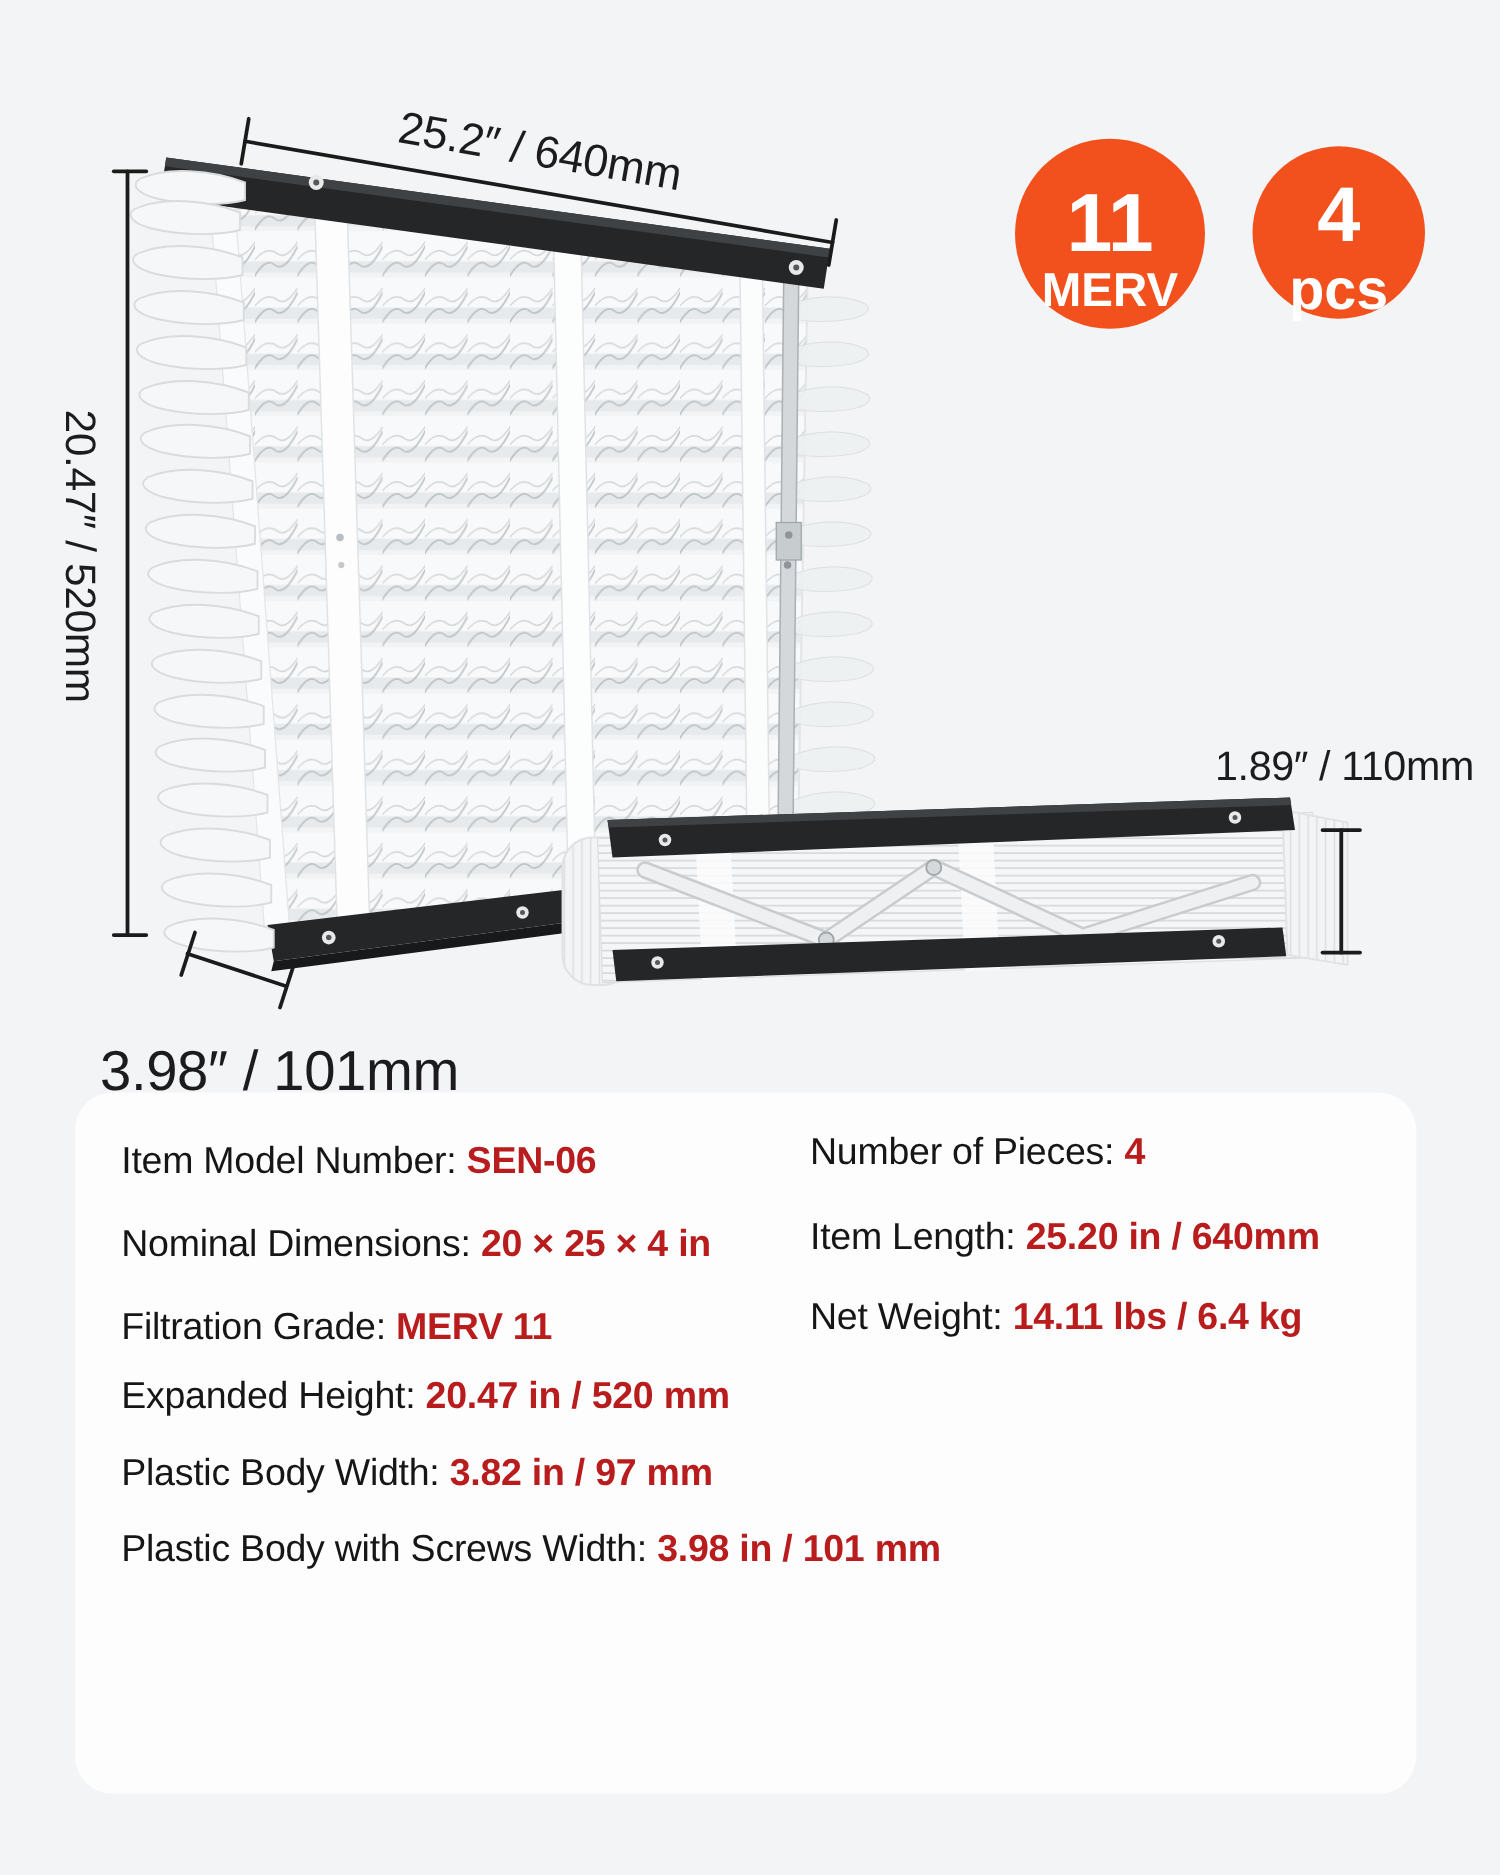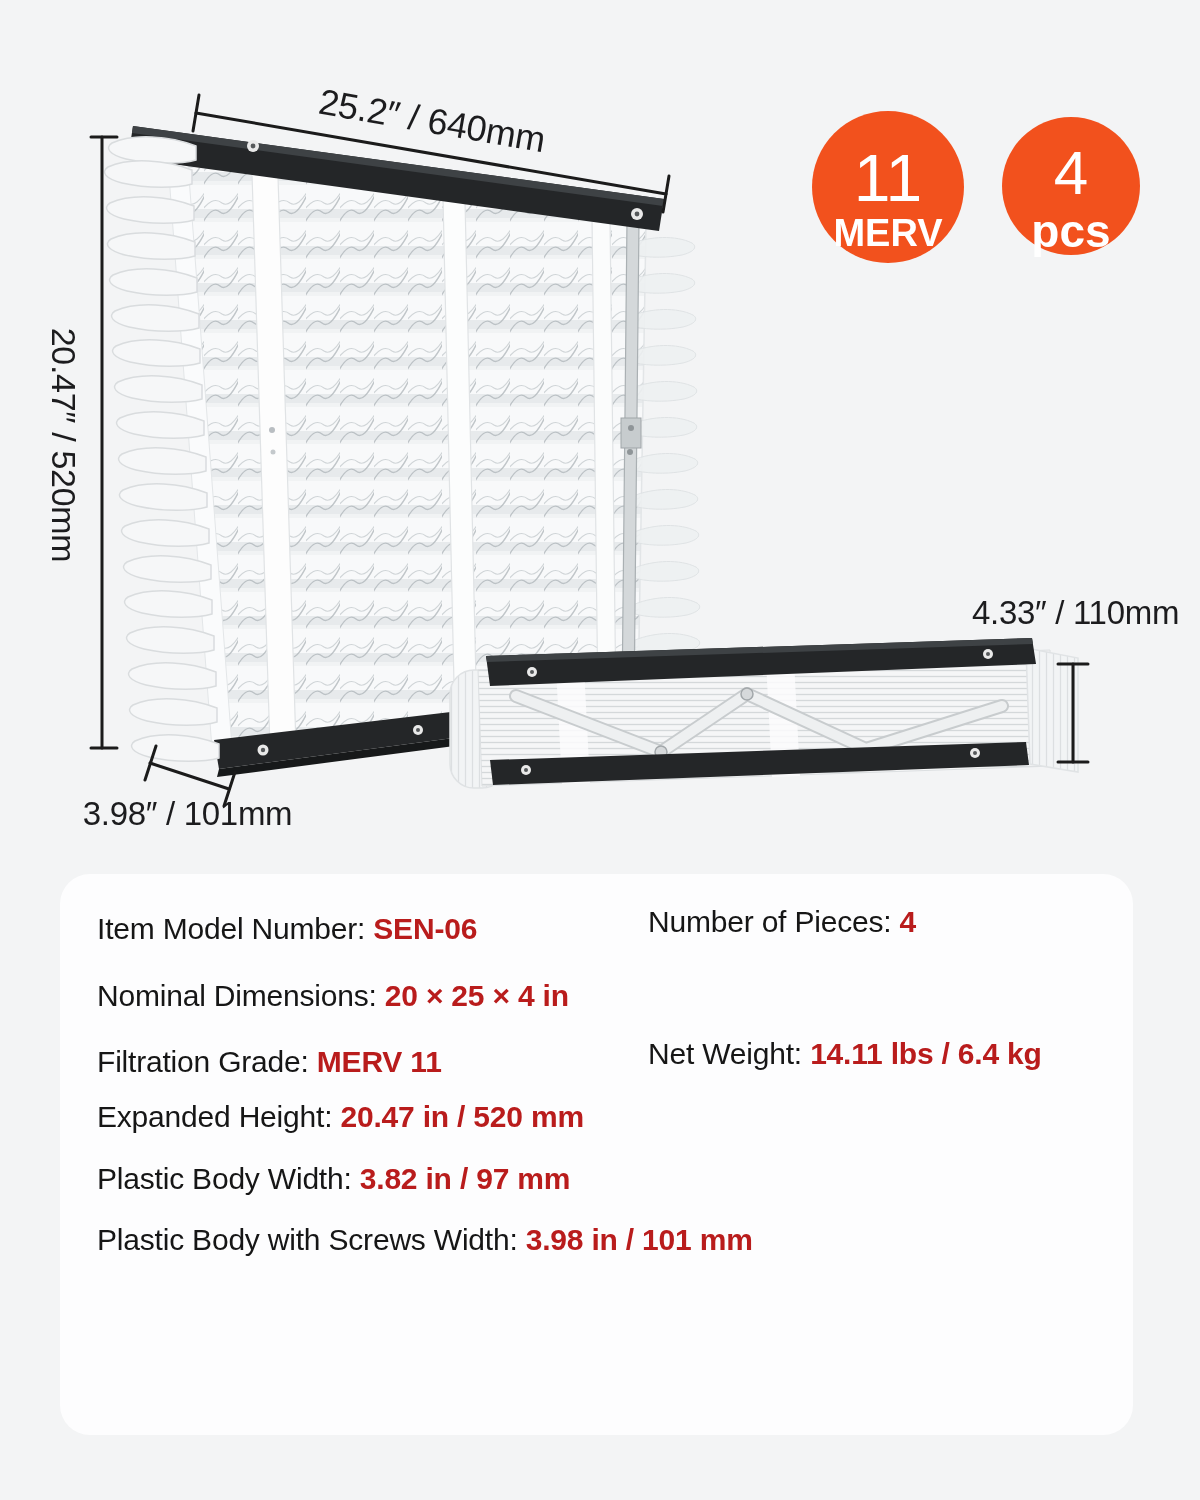--- a/index.html
+++ b/index.html
@@ -11,31 +11,31 @@
   }
   
   .scene{position:absolute;left:0;top:0;width:1200px;height:870px;}
   
   .dim-label{
     position:absolute;font-size:34px;color:#1c1c1e;letter-spacing:-0.3px;
     text-align:center;white-space:nowrap;
   }
   .dim-top{left:272px;top:100px;width:320px;transform:rotate(9.8deg);font-size:36px;}
   .dim-left{left:-97px;top:426px;width:322px;height:38px;transform:rotate(90deg);}
-  .dim-depth{left:80px;top:795px;width:215px;font-size:33px;}
+  .dim-depth{left:80px;top:831px;width:215px;font-size:45px;}
   .dim-foldh{left:972px;top:594px;width:202px;font-size:33px;}
   
   .badge{
     position:absolute;border-radius:50%;background:#f2511d;color:#ffffff;
     display:flex;flex-direction:column;align-items:center;justify-content:center;
     text-align:center;
   }
   .badge-merv{left:812px;top:111px;width:152px;height:152px;}
   .badge-pcs{left:1002px;top:117px;width:138px;height:138px;}
-  .badge .val{font-size:66px;font-weight:400;line-height:0.95;margin-top:29px;}
+  .badge .val{font-size:66px;font-weight:700;line-height:0.95;margin-top:29px;}
   .badge-pcs .val{font-size:62px;}
   .badge .lbl{font-size:38px;font-weight:700;line-height:1.15;margin-top:2px;}
   .badge-pcs .lbl{font-size:46px;}
   
   .spec-card{
     position:absolute;left:60px;top:874px;width:1073px;height:561px;
     background:#fdfdfe;border-radius:30px;
   }
   .spec-row{position:absolute;font-size:30px;color:#161616;letter-spacing:-0.2px;white-space:nowrap;}
   .spec-row .val{font-weight:bold;color:#b91c1c;}
@@ -222,21 +222,21 @@
         <path d="M1073,664 L1073,762"></path>
         <path d="M1058,664 L1088,664"></path>
         <path d="M1058,762 L1088,762"></path>
       </g>
     </g>
   </svg>
 
   <div class="dim-label dim-top">25.2″ / 640mm</div>
   <div class="dim-label dim-left">20.47″ / 520mm</div>
   <div class="dim-label dim-depth">3.98″ / 101mm</div>
-  <div class="dim-label dim-foldh">4.33″ / 110mm</div>
+  <div class="dim-label dim-foldh">1.89″ / 110mm</div>
 
   <div class="badge badge-merv">
     <div class="val">11</div>
     <div class="lbl">MERV</div>
   </div>
   <div class="badge badge-pcs">
     <div class="val">4</div>
     <div class="lbl">pcs</div>
   </div>
 
@@ -248,20 +248,23 @@
     <div class="spec-row lrow1">
       <span>Nominal Dimensions: </span><span class="val">20 × 25 × 4 in</span>
     </div>
     <div class="spec-row lrow2">
       <span>Filtration Grade: </span><span class="val">MERV 11</span>
     </div>
 
     <div class="spec-row rrow0">
       <span>Number of Pieces: </span><span class="val">4</span>
     </div>
+    <div class="spec-row rrow1">
+      <span>Item Length: </span><span class="val">25.20 in / 640mm</span>
+    </div>
     <div class="spec-row rrow2">
       <span>Net Weight: </span><span class="val">14.11 lbs / 6.4 kg</span>
     </div>
 
     <div class="spec-row frow0">
       <span>Expanded Height: </span><span class="val">20.47 in / 520 mm</span>
     </div>
     <div class="spec-row frow1">
       <span>Plastic Body Width: </span><span class="val">3.82 in / 97 mm</span>
     </div>

